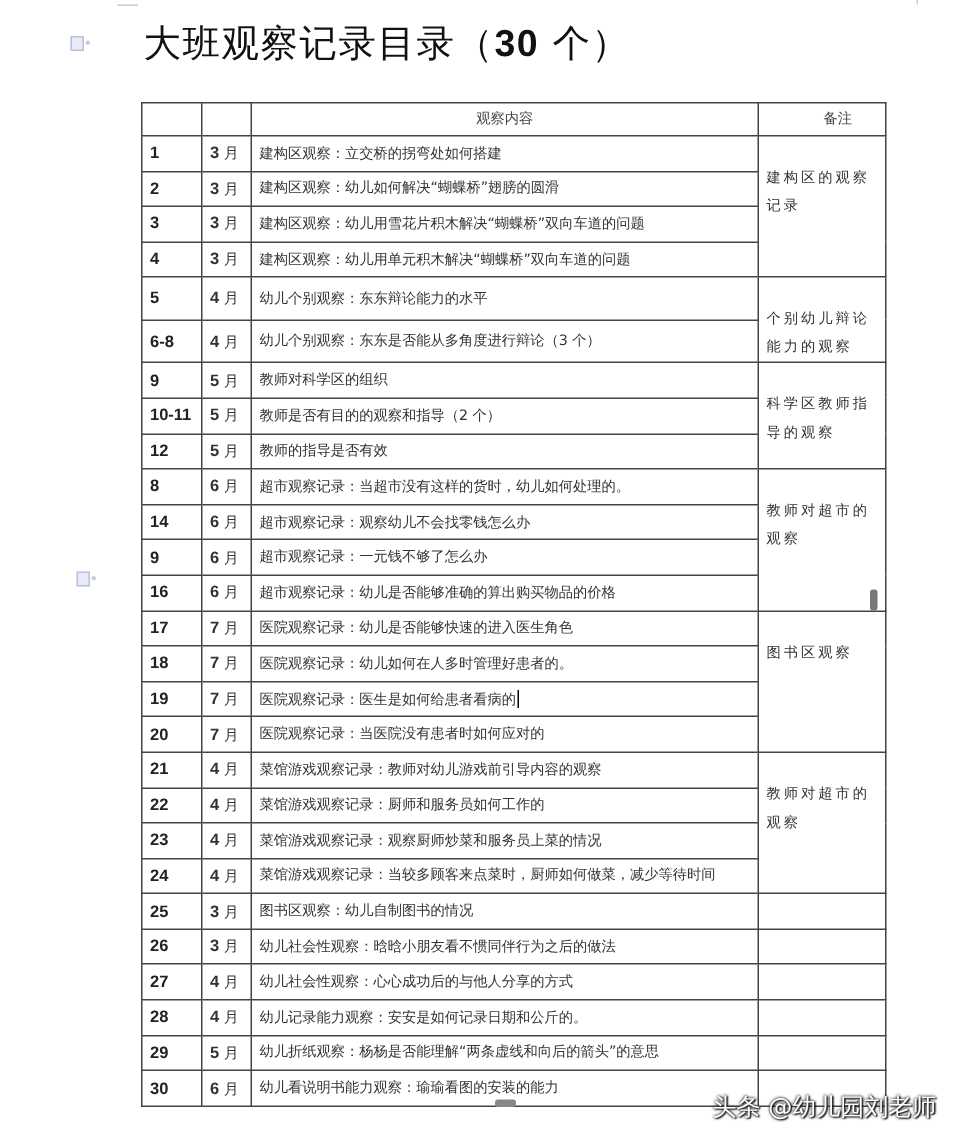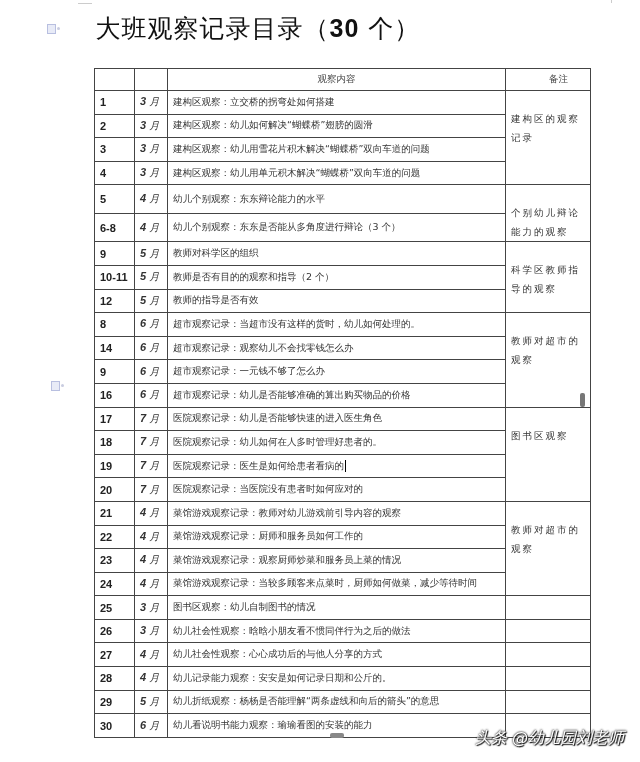--- a/index.html
+++ b/index.html
@@ -4,30 +4,30 @@
 <style>
   html, body { margin:0; padding:0; background:#ffffff; }
   body { width:640px; height:762px; position:relative; overflow:hidden; font-family:"DejaVu Sans", sans-serif; color:#222; }
   .title { position:absolute; left:0; top:12px; width:516px; text-align:center; font-family:"DejaVu Serif", serif; font-size:25px; color:#111; letter-spacing:1px; }
   .title .num { font-family:"Liberation Sans", sans-serif; font-weight:bold; }
   table { position:absolute; left:94px; top:68px; border-collapse:collapse; width:496px; table-layout:fixed; }
   td, th { border:1px solid #444; font-size:9.5px; padding:0 0 0 5px; height:22.6px; vertical-align:middle; font-weight:normal; text-align:left; color:#333; white-space:nowrap; overflow:hidden; }
   th { height:21px; color:#444;padding-left:43px; }
   th.content-h { text-align:center; padding-left:0; }
   td.seq { font-family:"Liberation Sans", sans-serif; font-size:11px; font-weight:bold; color:#222; }
-  td.month { font-size:10px;font-style:italic; }
+  td.month { font-size:10px; }
   td.month b { font-family:"Liberation Sans", sans-serif; font-weight:bold; font-size:11px; }
   td.note { vertical-align:top; white-space:normal; line-height:19px; padding-top:18px; padding-right:6px; letter-spacing:2px; font-size:9.5px; }
   .cursor { display:inline-block; width:1px; height:12px; background:#000; vertical-align:middle; margin-left:1px; }
   .margin-icon { position:absolute; width:7px; height:8px; border:1px solid #b8bfe0; background:#e8ebf7; }
   .margin-dot { position:absolute; width:3px; height:3px; background:#c8cce0; border-radius:50%; }
   .side-handle { position:absolute; left:580px; top:393px; width:5px; height:14px; background:#777; border-radius:2px; }
   .bottom-handle { position:absolute; left:330px; top:733px; width:14px; height:5px; background:#888; border-radius:2px; }
   .corner { position:absolute; border-color:#ccc; border-style:solid; }
-  .watermark { position:absolute; left:475px; top:728px; font-size:16px; color:#fff; font-family:"DejaVu Sans", sans-serif; text-shadow: 0 0 2px #333, 0 0 2px #333, 1px 1px 1px #000; letter-spacing:0px;font-style:italic; }
+  .watermark { position:absolute; left:475px; top:728px; font-size:16px; color:#fff; font-family:"DejaVu Sans", sans-serif; text-shadow: 0 0 2px #333, 0 0 2px #333, 1px 1px 1px #000; letter-spacing:0px; }
 </style>
 </head>
 <body>
 
 <div class="corner" style="left:78px;top:0;width:14px;height:3px;border-width:0 0 1px 0;"></div>
 <div class="corner" style="left:610px;top:0;width:1px;height:3px;border-width:0 1px 0 0;"></div>
 
 <div class="margin-icon" style="left:47px;top:24px;"></div>
 <div class="margin-dot" style="left:57px;top:27px;"></div>
 <div class="margin-icon" style="left:51px;top:381px;"></div>

